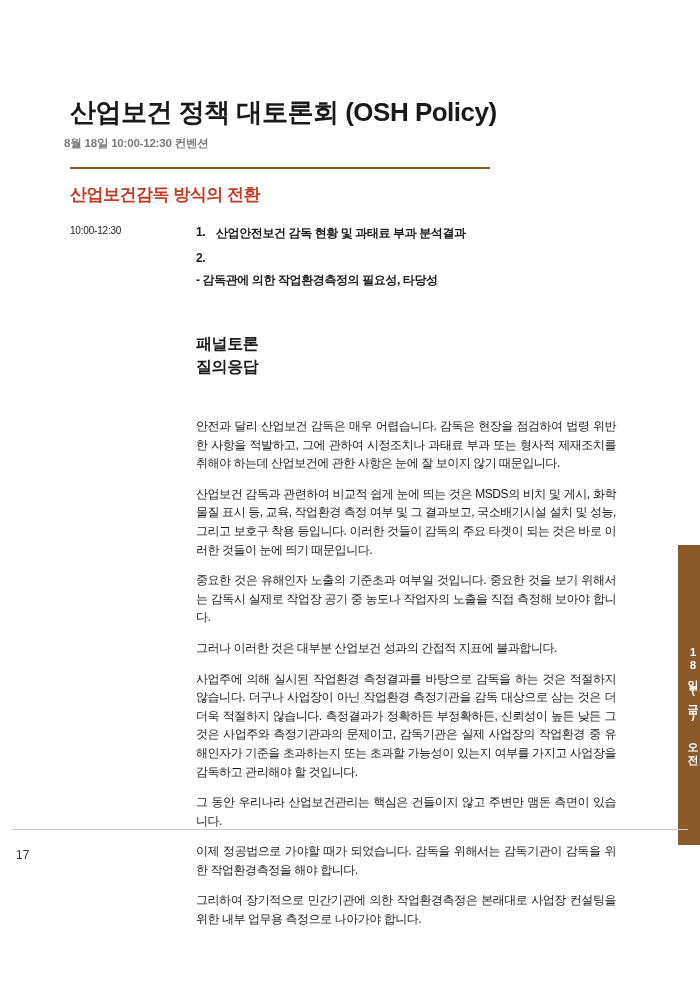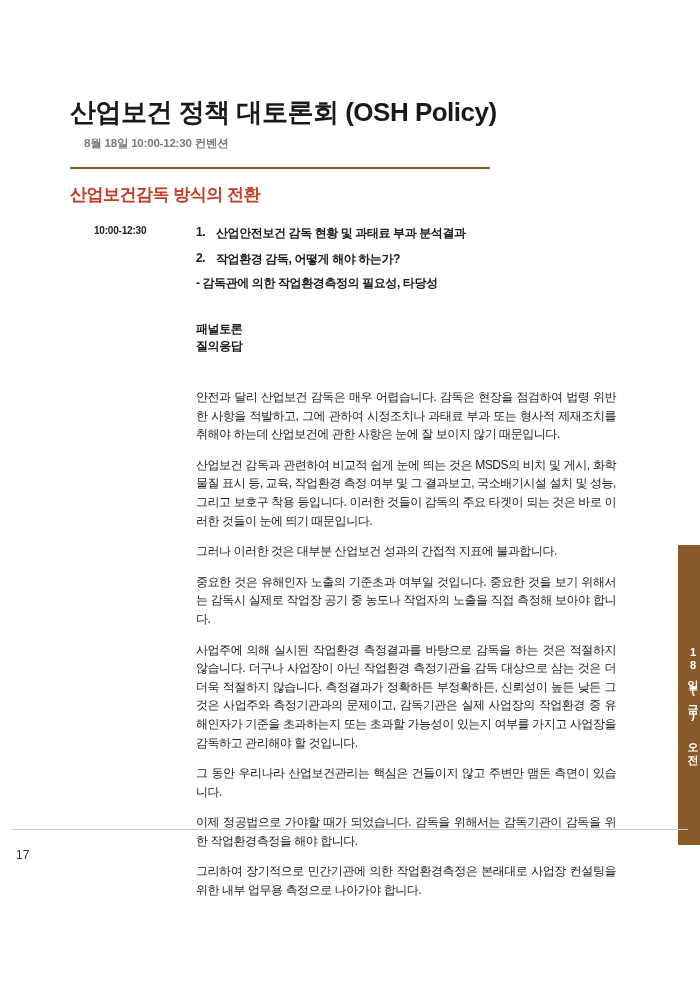--- a/index.html
+++ b/index.html
@@ -31,21 +31,21 @@
     font-size: 26px;
     font-weight: bold;
     letter-spacing: -0.5px;
     color: #1a1a1a;
     white-space: nowrap;
   }
 
   
   .datebar {
     position: absolute;
-    left: 84px;
+    left: 64px;
     top: 136px;
     font-size: 11.5px;
     color: #7a7a7a;
     font-weight: bold;
     letter-spacing: -0.2px;
   }
 
   
   .rule {
     position: absolute;
@@ -66,24 +66,23 @@
     color: #c23b22;
     letter-spacing: -0.5px;
   }
 
   
   .time-label {
     position: absolute;
     left: 70px;
     top: 225px;
     font-size: 10px;
-    font-weight: bold;
+    font-weight: normal;
     color: #222;
     letter-spacing: -0.2px;
-    margin-left: 24px;
   }
 
   
   .agenda {
     position: absolute;
     left: 196px;
     top: 225px;
     width: 420px;
   }
   .agenda-item {
@@ -103,34 +102,33 @@
     font-weight: bold;
     color: #1a1a1a;
     letter-spacing: -0.4px;
     margin-top: -2px;
   }
 
   
   .panel-block {
     position: absolute;
     left: 196px;
-    top: 322px;
-    font-size: 12px;
+    top: 332px;
+    font-size: 16px;
     font-weight: bold;
     color: #1a1a1a;
     letter-spacing: -0.4px;
     line-height: 1.45;
-    font-family: Liberation Mono, monospace;
   }
 
   
   .body-col {
     position: absolute;
     left: 196px;
-    top: 376px;
+    top: 405px;
     width: 420px;
   }
   .para {
     font-size: 12px;
     line-height: 1.55;
     color: #1a1a1a;
     letter-spacing: -0.45px;
     text-align: justify;
     margin-bottom: 11px;
   }
@@ -197,35 +195,34 @@
 
   <div class="time-label">10:00-12:30</div>
 
   <div class="agenda">
     <div class="agenda-item">
       <span class="agenda-num">1.</span>
       <span>산업안전보건 감독 현황 및 과태료 부과 분석결과</span>
     </div>
     <div class="agenda-item">
       <span class="agenda-num">2.</span>
-      <span>작업환경 감독,  어떻게 해야 하는가?</span>
     </div>
     <div class="agenda-sub">- 감독관에 의한 작업환경측정의 필요성, 타당성</div>
   </div>
 
   <div class="panel-block">
     <div>패널토론</div>
     <div>질의응답</div>
   </div>
 
   <div class="body-col">
     <p class="para">안전과 달리 산업보건 감독은 매우 어렵습니다. 감독은 현장을 점검하여 법령 위반한 사항을 적발하고, 그에 관하여 시정조치나 과태료 부과 또는 형사적 제재조치를 취해야 하는데 산업보건에 관한 사항은 눈에 잘 보이지 않기 때문입니다.</p>
     <p class="para">산업보건 감독과 관련하여 비교적 쉽게 눈에 띄는 것은 MSDS의 비치 및 게시, 화학물질 표시 등, 교육, 작업환경 측정 여부 및 그 결과보고, 국소배기시설 설치 및 성능, 그리고 보호구 착용 등입니다. 이러한 것들이 감독의 주요 타겟이 되는 것은 바로 이러한 것들이 눈에 띄기 때문입니다.</p>
+    <p class="para">중요한 것은 유해인자 노출의 기준초과 여부일 것입니다. 중요한 것을 보기 위해서는 감독시 실제로 작업장 공기 중 농도나 작업자의 노출을 직접 측정해 보아야 합니다.</p>
     <p class="para">그러나 이러한 것은 대부분 산업보건 성과의 간접적 지표에 불과합니다.</p>
-    <p class="para">중요한 것은 유해인자 노출의 기준초과 여부일 것입니다. 중요한 것을 보기 위해서는 감독시 실제로 작업장 공기 중 농도나 작업자의 노출을 직접 측정해 보아야 합니다.</p>
     <p class="para">사업주에 의해 실시된 작업환경 측정결과를 바탕으로 감독을 하는 것은 적절하지 않습니다. 더구나 사업장이 아닌 작업환경 측정기관을 감독 대상으로 삼는 것은 더더욱 적절하지 않습니다. 측정결과가 정확하든 부정확하든, 신뢰성이 높든 낮든 그것은 사업주와 측정기관과의 문제이고, 감독기관은 실제 사업장의 작업환경 중 유해인자가 기준을 초과하는지 또는 초과할 가능성이 있는지 여부를 가지고 사업장을 감독하고 관리해야 할 것입니다.</p>
     <p class="para">그 동안 우리나라 산업보건관리는 핵심은 건들이지 않고 주변만 맴돈 측면이 있습니다.</p>
     <p class="para">이제 정공법으로 가야할 때가 되었습니다. 감독을 위해서는 감독기관이 감독을 위한 작업환경측정을 해야 합니다.</p>
     <p class="para">그리하여 장기적으로 민간기관에 의한 작업환경측정은 본래대로 사업장 컨설팅을 위한 내부 업무용 측정으로 나아가야 합니다.</p>
   </div>
 
   <div class="side-tab"></div>
   <div class="side-tab-text">18일(금) 오전</div>
 
   <div class="bottom-rule"></div>

